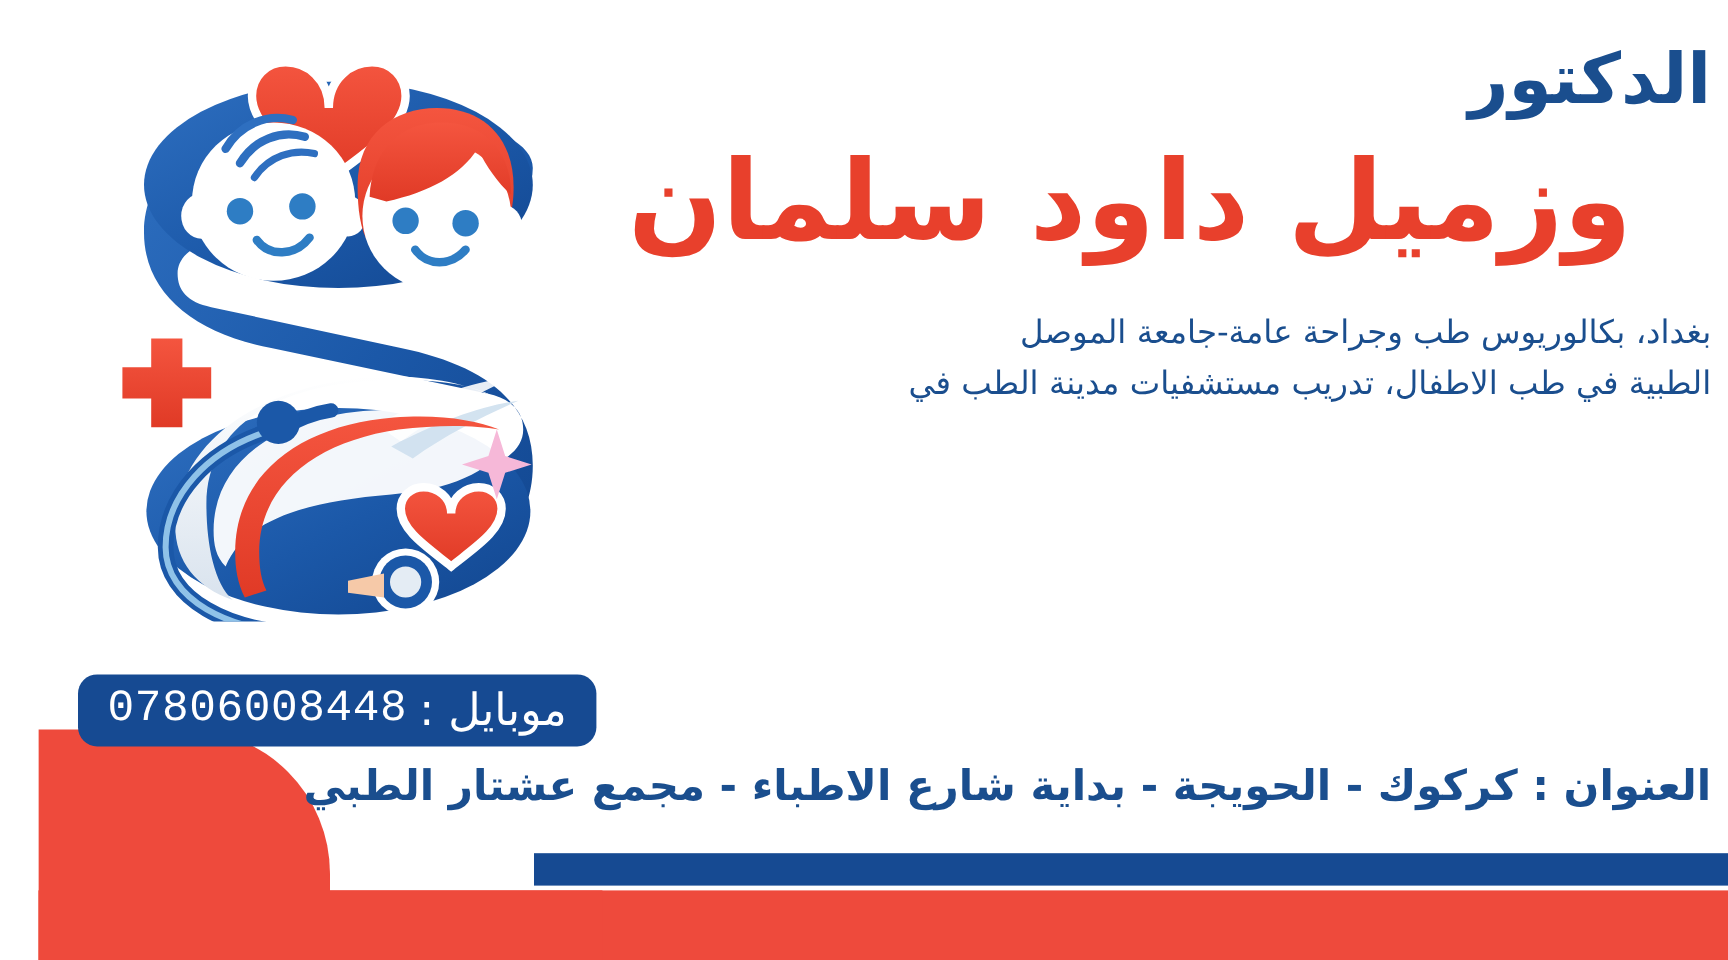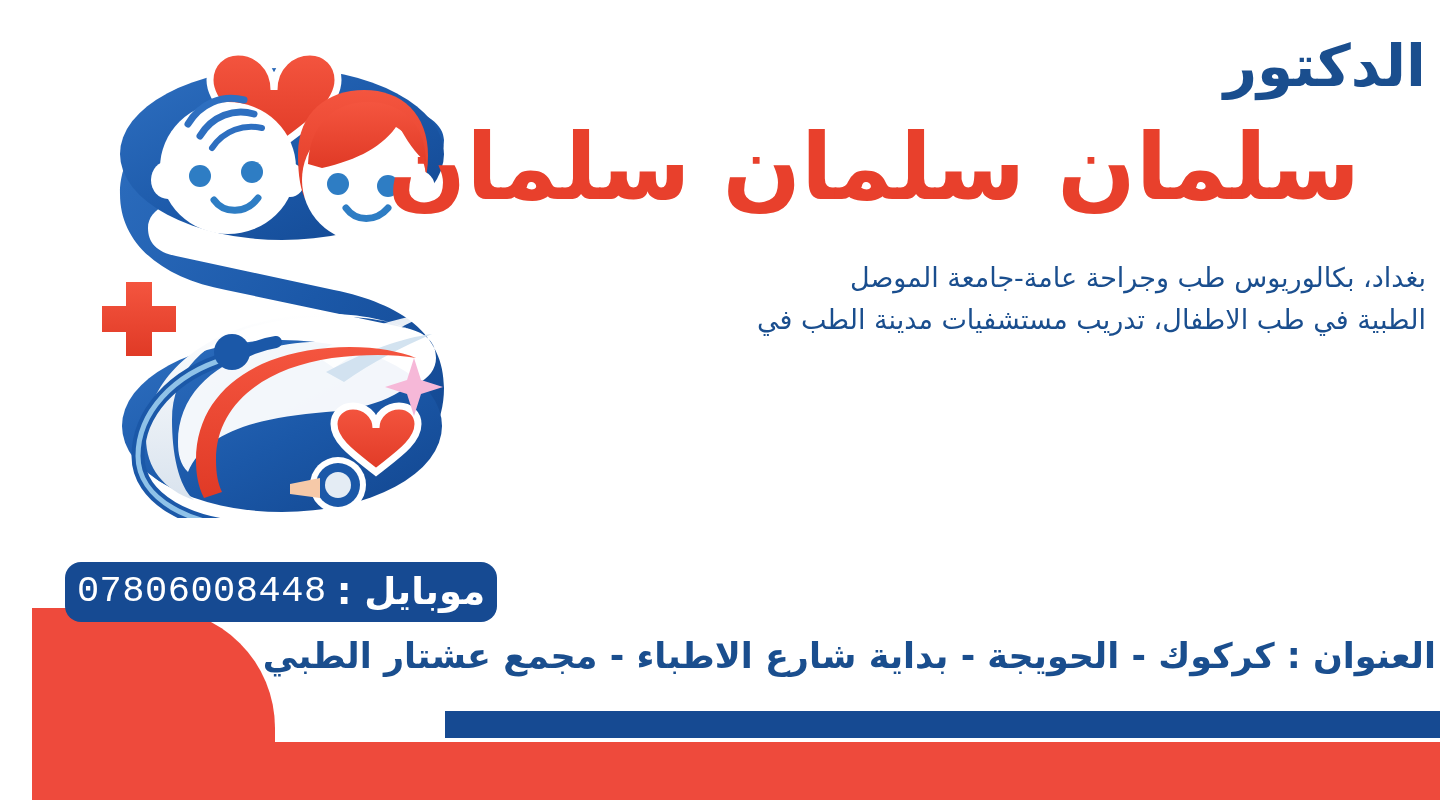--- a/index.html
+++ b/index.html
@@ -101,21 +101,21 @@
     font-size: 27px;
     font-weight: normal;
     line-height: 1.55;
     margin: 36px 14px 0 0;
   }
   .bio-line { white-space: nowrap; }
 
   
   .address {
     position: absolute;
-    right: 4px;
+    right: 14px;
     top: 636px;
     color: #1A4E8E;
     font-size: 35px;
     font-weight: bold;
     direction: rtl;
     white-space: nowrap;
     z-index: 6;
   }
 
   
@@ -132,21 +132,21 @@
     align-items: center;
     justify-content: center;
     gap: 10px;
     font-size: 37px;
     direction: rtl;
     z-index: 7;
     white-space: nowrap;
     padding-bottom: 2px;
     box-sizing: border-box;
   }
-  .phone-label { font-weight: bold; }
+  .phone-label { font-weight: normal; }
   .phone-number {
     font-family: Liberation Mono, monospace;
     font-weight: normal;
     letter-spacing: 0.5px;
   }
 </style>
 </head>
 <body>
 
 <div id="card">
@@ -298,21 +298,21 @@
       </g>
 
       <g>
         <path d="M338 330 L 345 352 L 367 359 L 345 366 L 338 388 L 331 366 L 309 359 L 331 352 Z" fill="#F6B8D8"></path>
       </g>
     </svg>
   </div>
 
   <div class="text-col">
     <div class="doctor-word">الدكتور</div>
-    <div class="doctor-name">سلمان سلمان سلمان</div>
+    <div class="doctor-name">وزميل داود سلمان</div>
     <div class="bio">
       <div class="bio-line">بغداد،  بكالوريوس طب وجراحة عامة-جامعة الموصل</div>
       <div class="bio-line">الطبية في طب الاطفال، تدريب مستشفيات مدينة الطب في</div>
     </div>
   </div>
 
   <div class="address">العنوان : كركوك - الحويجة - بداية شارع الاطباء - مجمع عشتار الطبي</div>
 
   <div class="phone-badge">
     <span class="phone-label">موبايل :</span>

